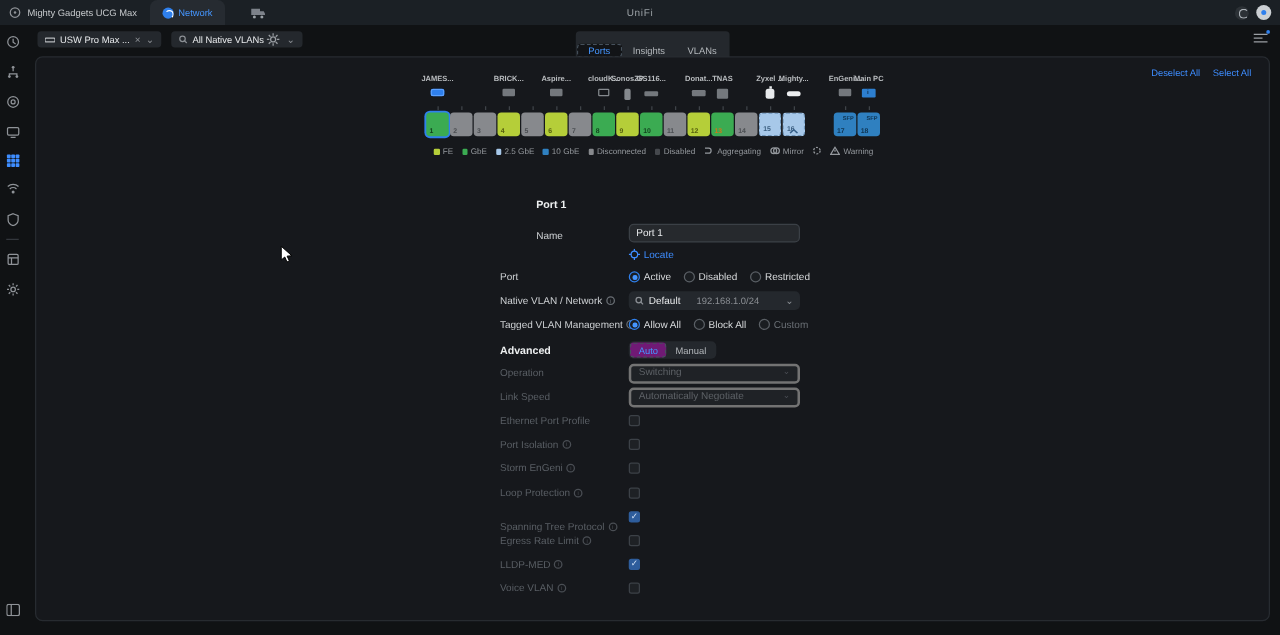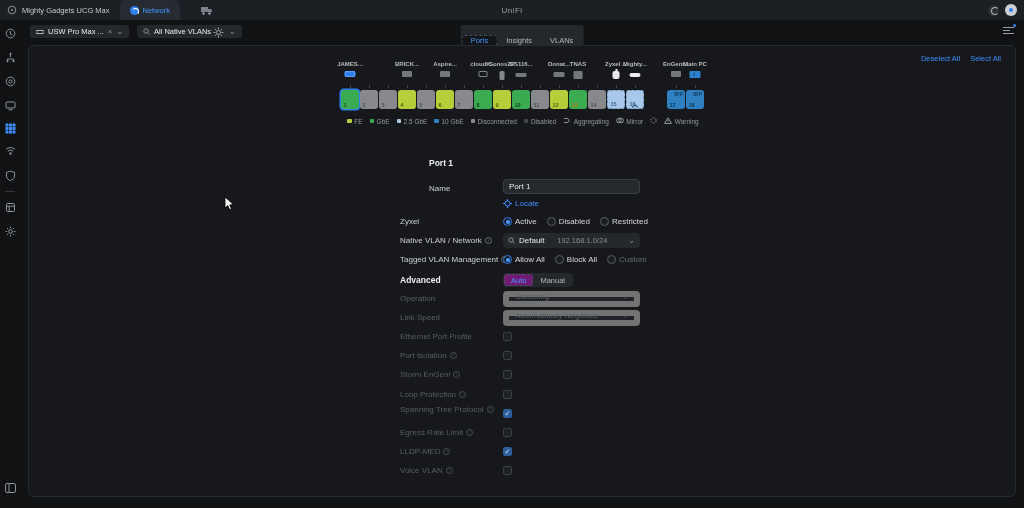--- a/index.html
+++ b/index.html
@@ -82,21 +82,21 @@
   .radio { display:flex; align-items:center; gap:3px; font-size:8px; color:#d7d9db; }
   .radio .rc { width:9px; height:9px; border-radius:50%; border:1px solid #5a5f65; position:relative; background:#1a1d21; }
   .radio.sel .rc { border-color:#2f80ed; }
   .radio.sel .rc:after { content:""; position:absolute; left:2px; top:2px; width:3.5px; height:3.5px; border-radius:50%; background:#4596ff; }
   .radio.dimopt { color:#6a6f75; }
   #native-combo { position:absolute; left:503px; top:233px; width:137px; height:15px; background:#24282d; border-radius:4px; display:flex; align-items:center; gap:4px; padding:0 5px; font-size:8px; color:#e8eaec; }
   #native-combo .right { margin-left:auto; color:#8b8f94; font-size:7.5px; display:flex; gap:21px; align-items:center; }
   #segmented { position:absolute; left:503px; top:273px; height:14px; background:#24282d; border-radius:4px; display:flex; align-items:center; padding:0 1px; }
   .seg { font-size:7.5px; color:#b3b7bb; padding:1.5px 7px; border-radius:3px; }
   .seg.active { background:#701a75; color:#4596ff; outline:1px dashed #46515c; outline-offset:-1px; }
-  .dselect { position:absolute; left:503px; width:137px; height:16px; background:#1f2226; border:6px solid #737373; border-radius:4px; display:flex; align-items:flex-end; padding:0 6px; font-size:8px; color:#5d6166; }
+  .dselect { position:absolute; left:503px; width:137px; height:16px; background:#1f2226; border:2px solid #737373; border-radius:4px; display:flex; align-items:flex-start; padding:0 6px; font-size:8px; color:#5d6166; }
   .dselect .chev { margin-left:auto; color:#4a4e54; font-size:7px; }
   .checkbox { position:absolute; left:503px; width:9px; height:9px; border-radius:2px; background:#1e2125; border:1px solid #3c4147; }
   .checkbox.checked { background:#2e5d9c; border-color:#2e5d9c; color:#cfe0f5; font-size:7px; line-height:8px; text-align:center; }
   
   #cursor { position:absolute; left:224px; top:196px; z-index:50; }
 </style>
 </head>
 <body>
 
 <div id="root">
@@ -433,21 +433,21 @@
 
   <input id="name-input" value="Port 1" style="">
   <div id="locate">
     <svg width="9" height="9" viewBox="0 0 9 9">
         <circle cx="4.5" cy="4.5" r="2.6" fill="none" stroke="#3e8dff" stroke-width="1"></circle>
         <path d="M4.5 0 v2 M4.5 7 v2 M0 4.5 h2 M7 4.5 h2" stroke="#3e8dff" stroke-width="1"></path>
       </svg>
     <span>Locate</span>
   </div>
 
-  <div class="flabel" style="top:217px">Zyxel</div>
+  <div class="flabel" style="top:217px">Port</div>
   <div class="radio-row" style="top:217px" id="port-radios">
       <div class="radio sel">
         <span class="rc"></span>
         <span>Active</span>
       </div>
       <div class="radio">
         <span class="rc"></span>
         <span>Disabled</span>
       </div>
       <div class="radio">
@@ -522,21 +522,21 @@
       <div class="flabel dim" style="top: 370.4px;">
         <span>Storm EnGeni</span>
         <i class="info-i">i</i>
       </div>
       <div class="checkbox" style="top: 370.4px;"></div>
       <div class="flabel dim" style="top: 389.6px;">
         <span>Loop Protection</span>
         <i class="info-i">i</i>
       </div>
       <div class="checkbox" style="top: 389.6px;"></div>
-      <div class="flabel dim" style="top: 405px;">
+      <div class="flabel dim" style="top: 417px;">
         <span>Spanning Tree Protocol</span>
         <i class="info-i">i</i>
       </div>
       <div class="checkbox checked" style="top: 408.8px;">✓</div>
       <div class="flabel dim" style="top: 428px;">
         <span>Egress Rate Limit</span>
         <i class="info-i">i</i>
       </div>
       <div class="checkbox" style="top: 428px;"></div>
       <div class="flabel dim" style="top: 447.2px;">

